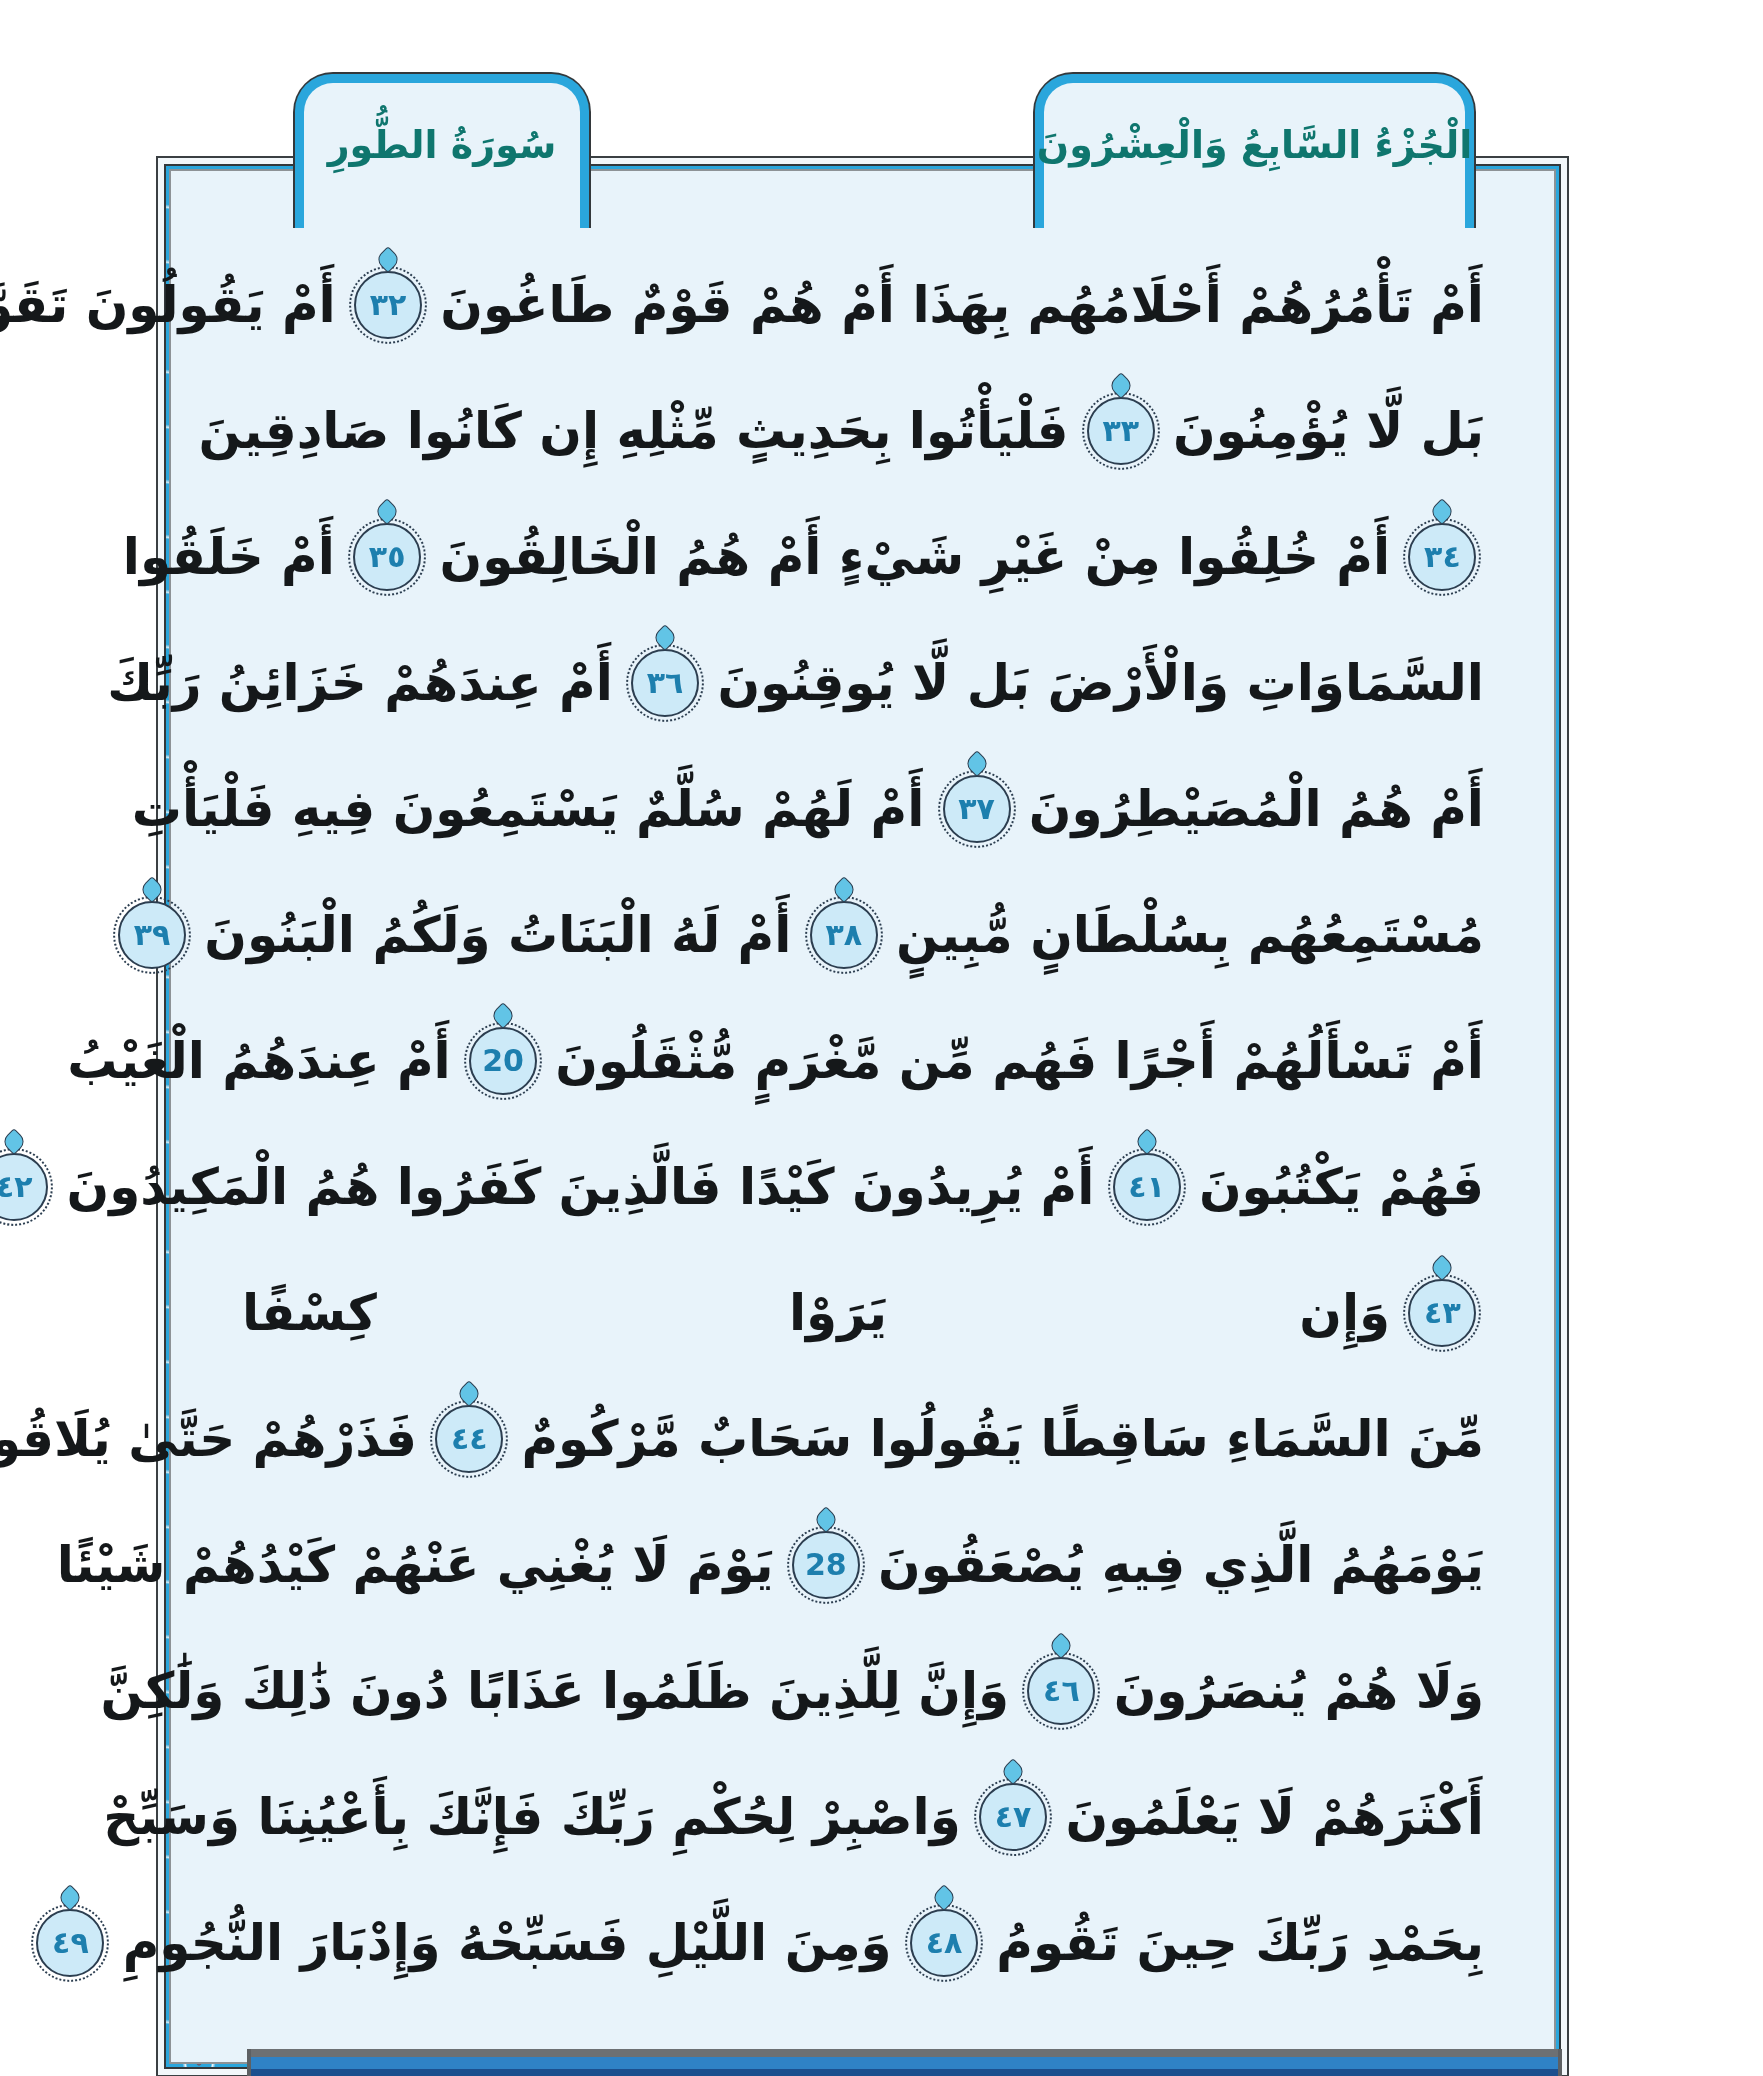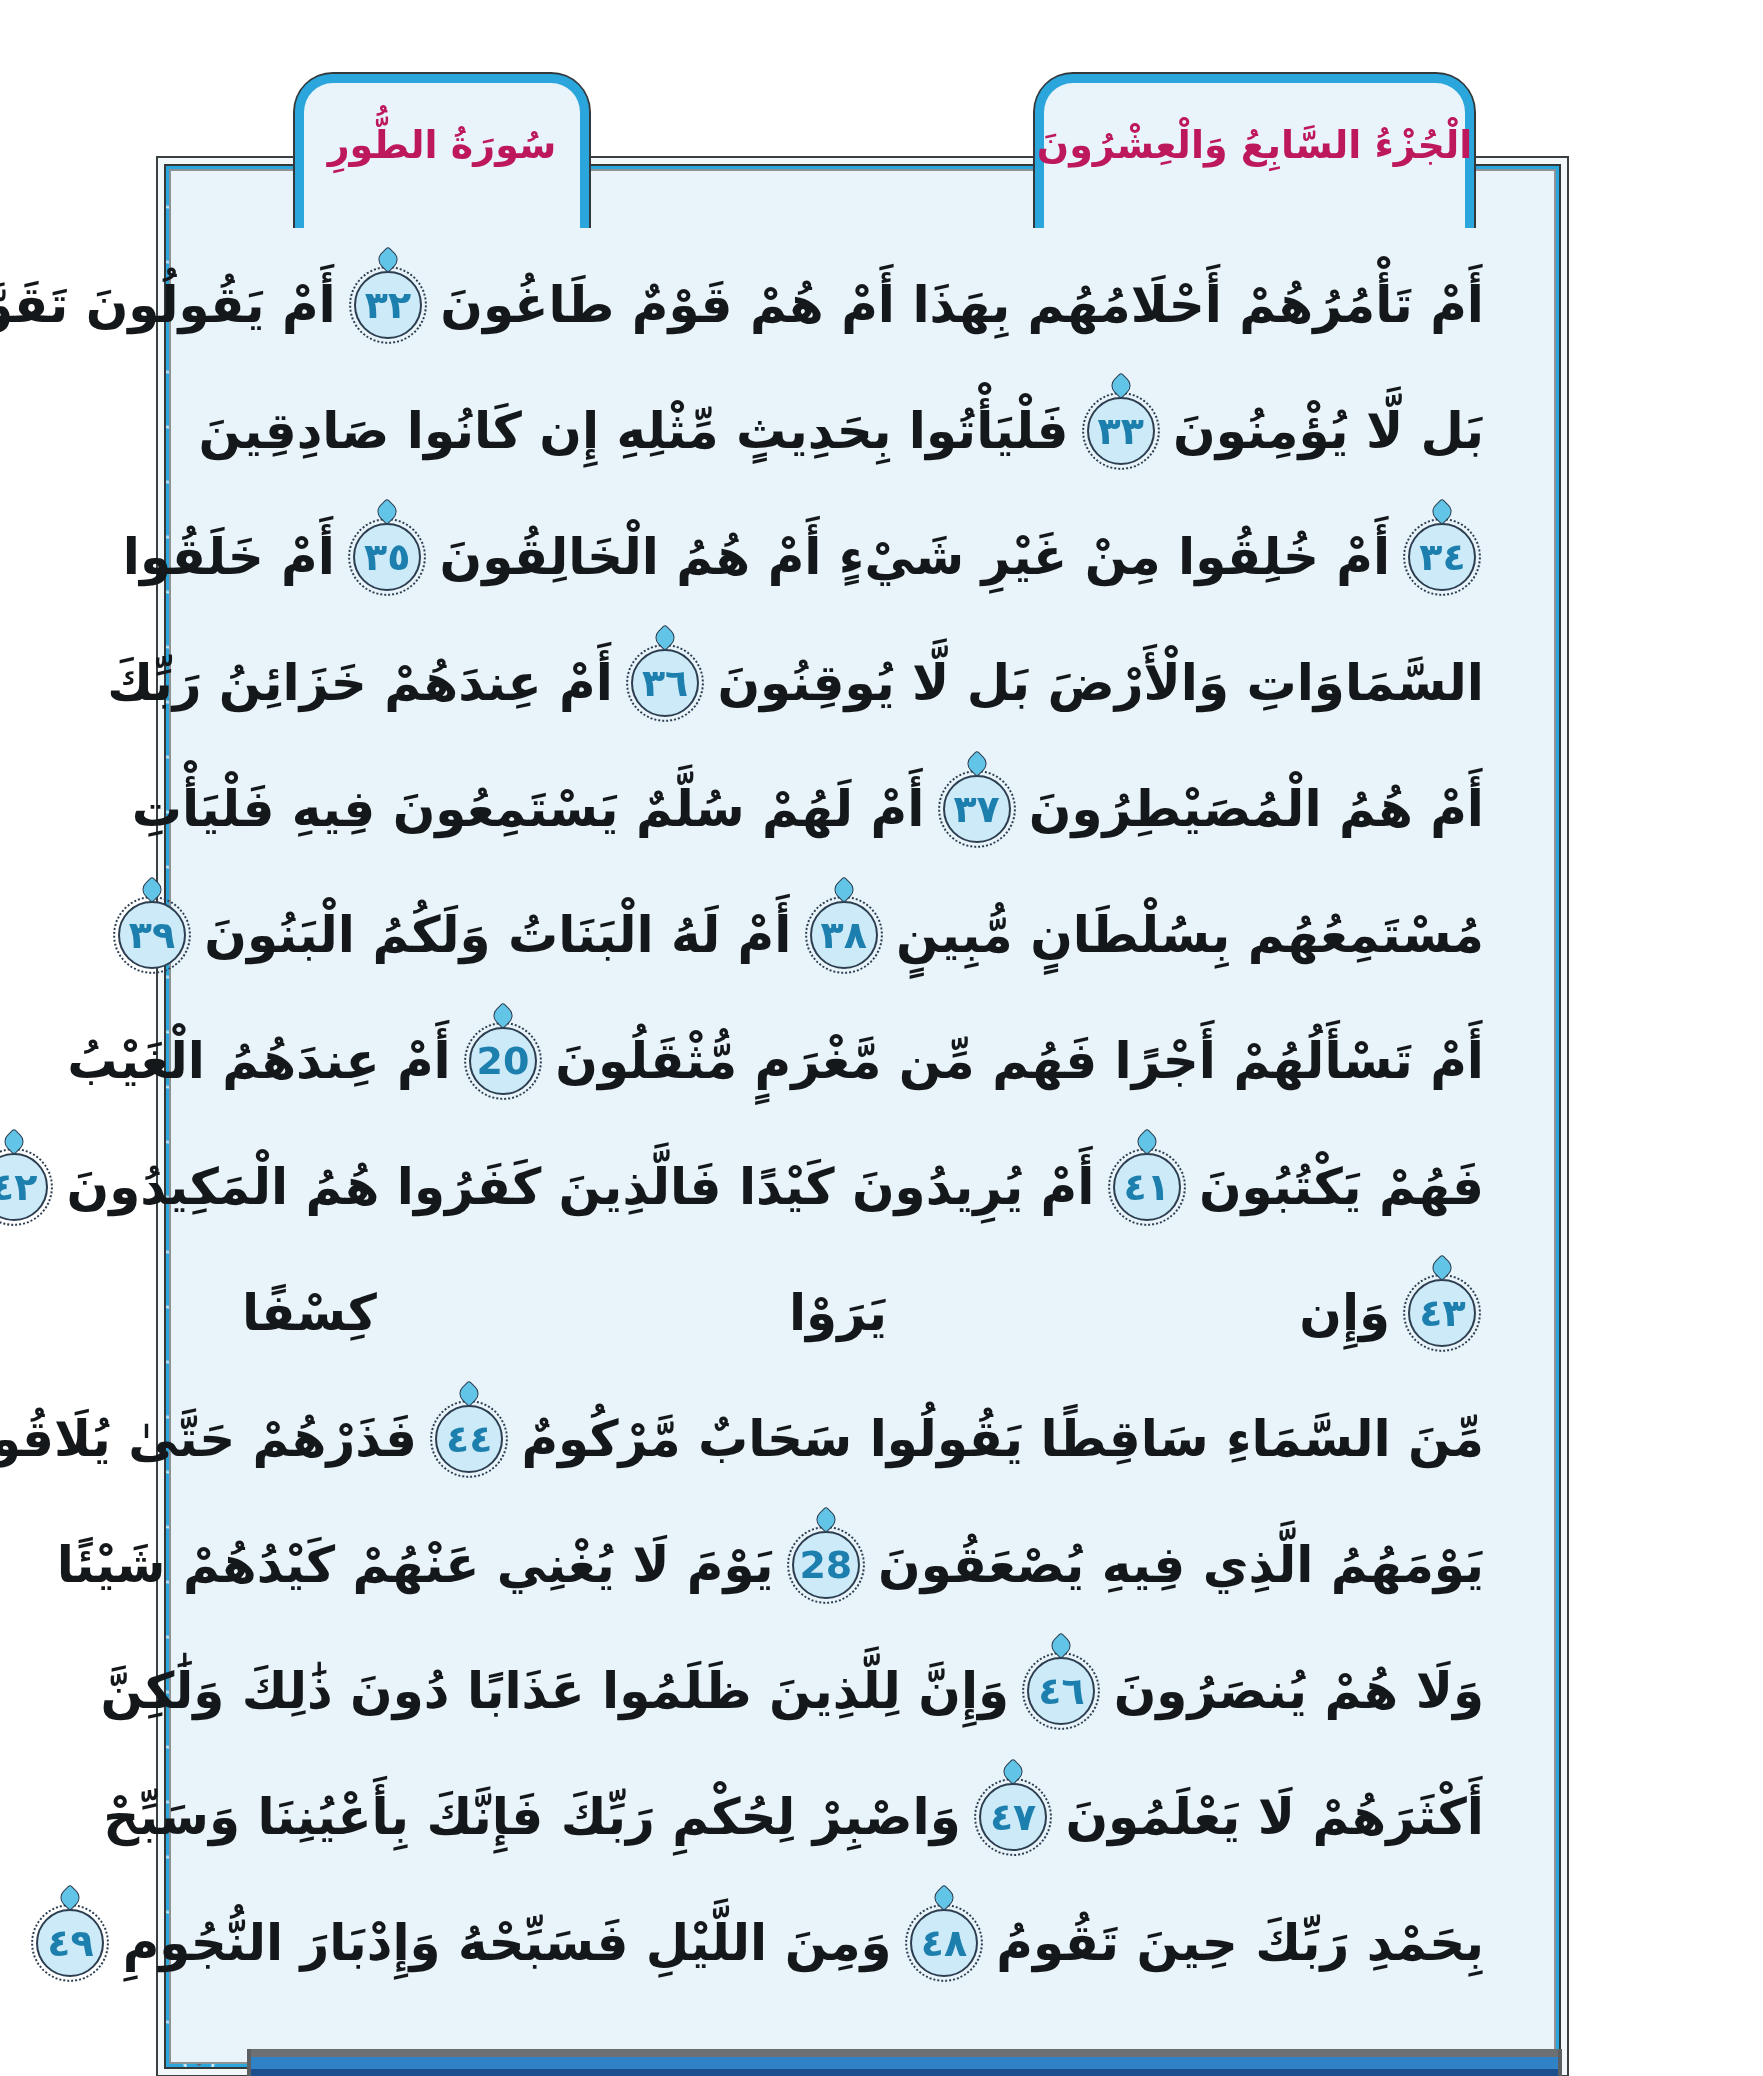--- a/index.html
+++ b/index.html
@@ -75,21 +75,21 @@
   }
   .tab-fill{
     width:100%;height:100%;
     background:#e8f3fa;
     border-radius:29px 29px 0 0;
     display:flex;align-items:center;justify-content:center;
   }
   .tab-label{
     font-size:38px;
     font-weight:bold;
-    color:#be185d;
+    color:#0f766e;
     white-space:nowrap;
     padding-bottom:21px;
   }
   .tab-surah{left:293px;width:298px;}
   .tab-juz{left:1033px;width:443px;}
 
   
   .text-area{
     position:absolute;
     left:242px;top:242px;
@@ -132,21 +132,21 @@
     content:'';
     position:absolute;
     top:-23px;left:50%;
     width:16.7px;height:16.7px;
     transform:translateX(-50%) rotate(45deg);
     background:#62c4e6;
     border:1.5px solid #2c3e50;
     border-radius:3px 50% 3px 50%;
   }
   .verse-num{
-    font-size:38px;
+    font-size:30px;
     font-weight:bold;
     color:#1d7fae;
     line-height:1;
     text-align:right;
   }
 
   
   .next-surah-band{
     position:absolute;
     left:247px;top:2049px;

